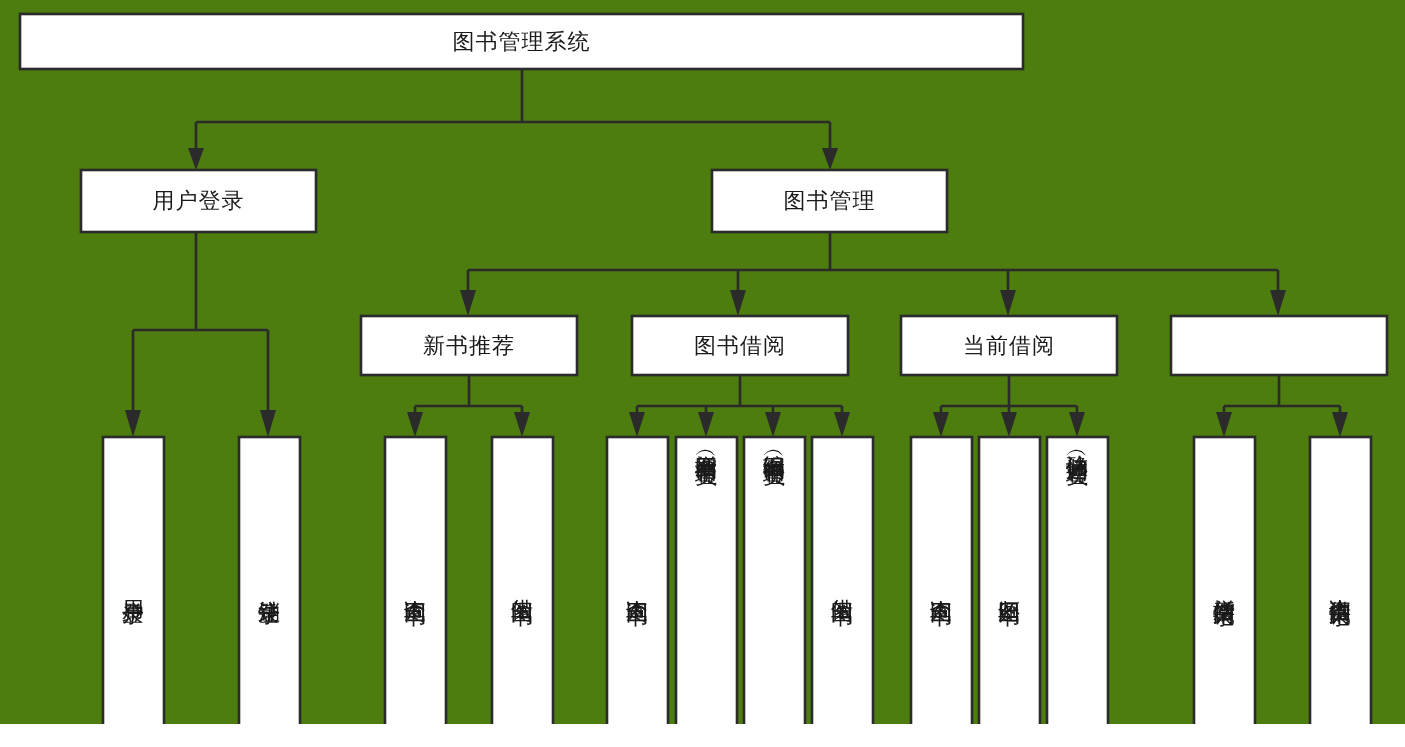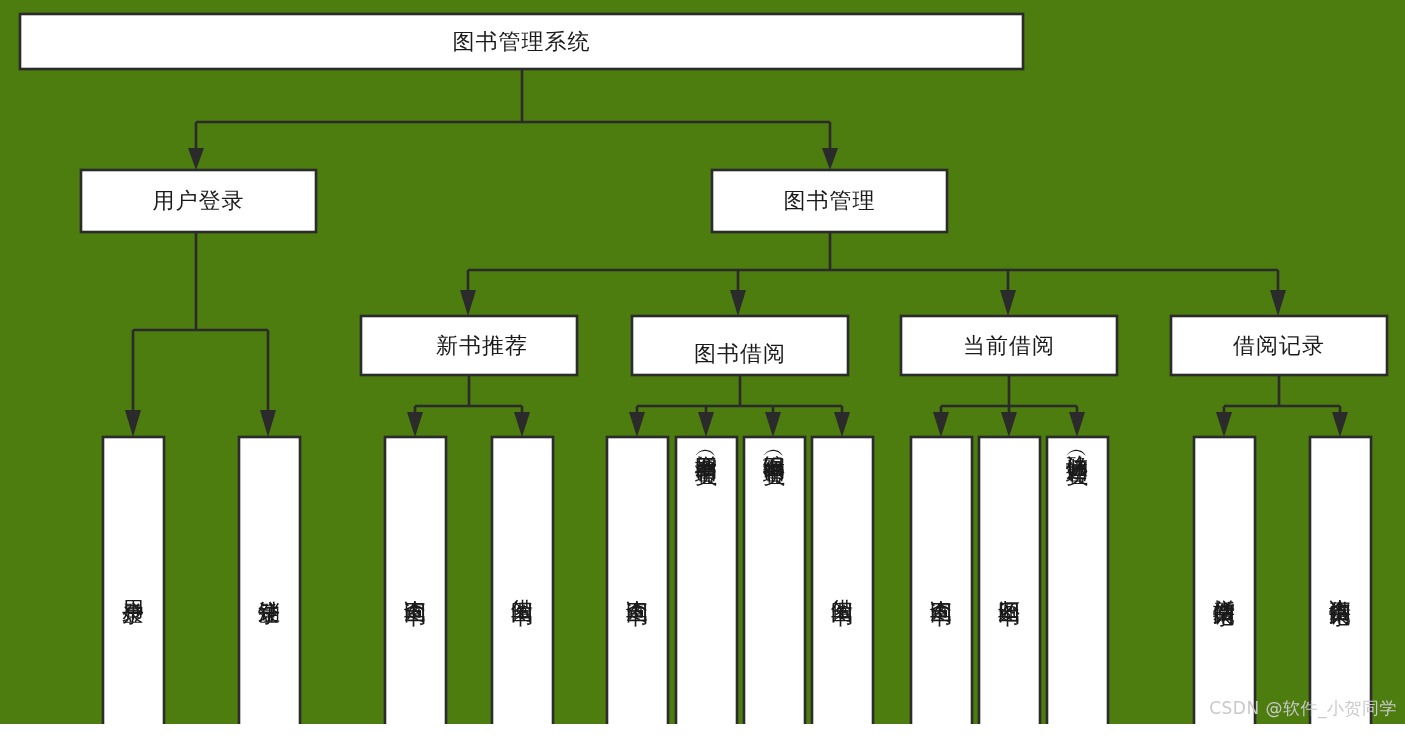--- a/index.html
+++ b/index.html
@@ -184,32 +184,29 @@
     <span class="hlabel-text">图书管理系统</span>
   </div>
 
   <div class="hlabel-wrap" style="left:81px; top:170px; width:235px; height:62px;">
     <span class="hlabel-text">用户登录</span>
   </div>
   <div class="hlabel-wrap" style="left:712px; top:170px; width:235px; height:62px;border-radius:28px;">
     <span class="hlabel-text">图书管理</span>
   </div>
 
-  <div class="hlabel-wrap" style="left:374px; top:316px; width:216px; height:59px;">
+  <div class="hlabel-wrap" style="left:361px; top:316px; width:216px; height:59px;">
     <span class="hlabel-text">新书推荐</span>
   </div>
-  <div class="hlabel-wrap" style="left:632px; top:316px; width:216px; height:59px;margin-top:8px;">
+  <div class="hlabel-wrap" style="left:632px; top:316px; width:216px; height:59px;">
     <span class="hlabel-text">图书借阅</span>
   </div>
   <div class="hlabel-wrap" style="left:901px; top:316px; width:216px; height:59px;border-radius:21px;">
     <span class="hlabel-text">当前借阅</span>
   </div>
-  <div class="hlabel-wrap" style="left:1171px; top:316px; width:216px; height:59px;">
-    <span class="hlabel-text">借阅记录</span>
-  </div>
 
   <div class="vlabel-wrap" style="left:103px; top:437px; width:61px; height:296px;">
     <span class="vlabel-text">用户登录</span>
   </div>
   <div class="vlabel-wrap" style="left:239px; top:437px; width:61px; height:296px;">
     <span class="vlabel-text">注销登录</span>
   </div>
 
   <div class="vlabel-wrap" style="left:385px; top:437px; width:61px; height:296px;">
     <span class="vlabel-text">查询图书</span>
@@ -241,15 +238,14 @@
     <span class="vlabel-text">确认归还（管理员）</span>
   </div>
 
   <div class="vlabel-wrap" style="left:1194px; top:437px; width:61px; height:296px;">
     <span class="vlabel-text">新增借阅记录</span>
   </div>
   <div class="vlabel-wrap" style="left:1310px; top:437px; width:61px; height:296px;">
     <span class="vlabel-text">查询借阅记录</span>
   </div>
 
-  <div class="watermark">CSDN @软件_小贺同学</div>
 
 </div>
 
 </body></html>

